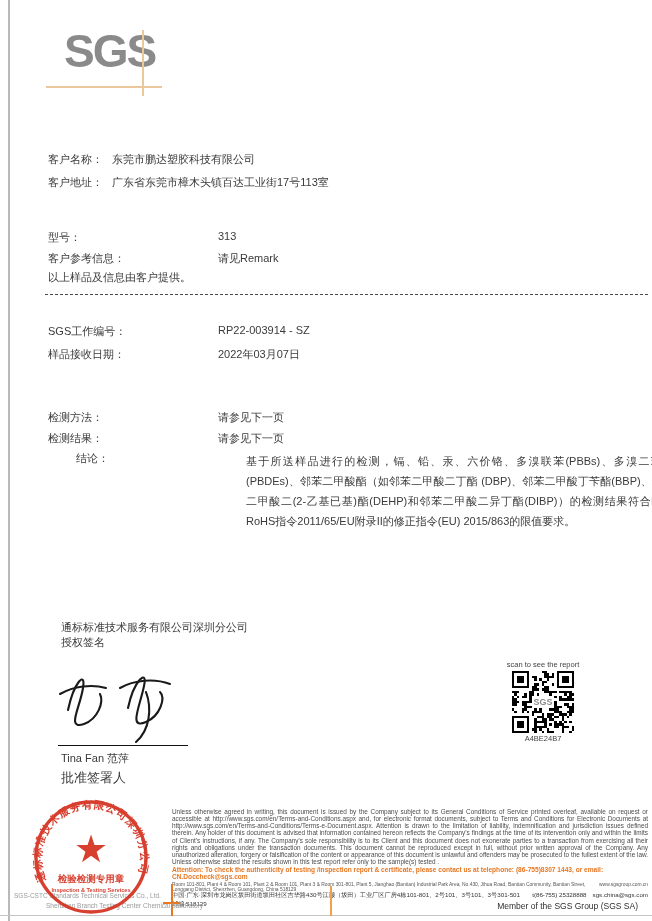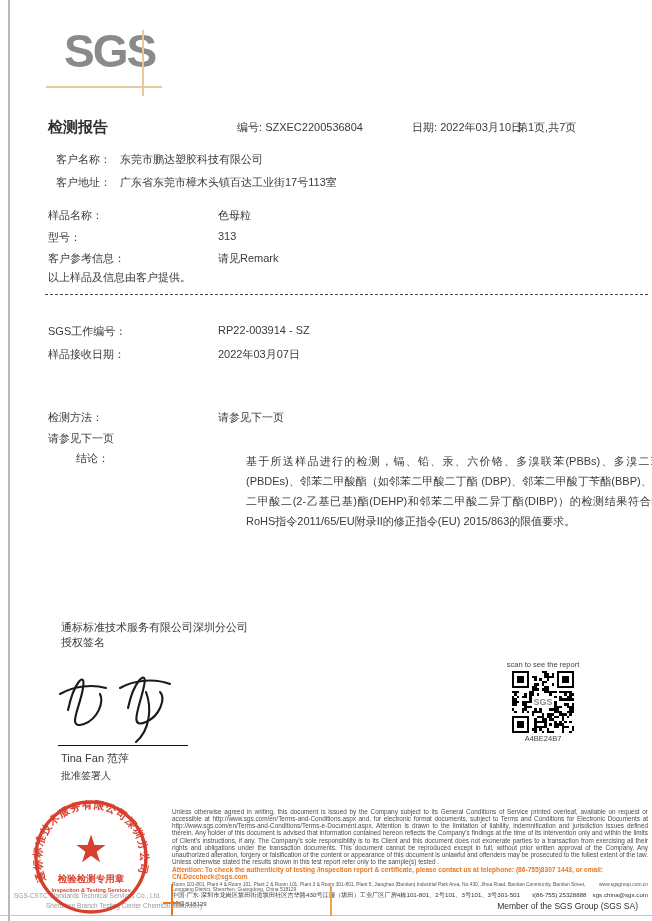--- a/index.html
+++ b/index.html
@@ -17,36 +17,36 @@
 
   
   .hdr { position:absolute; top:120px; left:0; width:652px; height:20px; font-size:11px; }
   .hdr .title { position:absolute; left:48px; top:-2px; font-size:15px; font-weight:bold; color:#2e2e2e; }
   .hdr .no   { position:absolute; left:237px; }
   .hdr .date { position:absolute; left:412px; }
   .hdr .pg   { position:absolute; left:517px; }
 
   .row { position:absolute; left:48px; font-size:11px; display:flex; }
   .row .lbl { flex:0 0 auto; }
-  .row-narrow .lbl { width:64px;margin-left:8px; }
+  .row-narrow .lbl { width:64px; }
   .row-wide .lbl { width:170px; }
   .note { position:absolute; left:48px; font-size:11px; }
 
   .sep-dashed { position:absolute; left:45px; top:294px; width:603px; border-top:1.4px dashed #4a4a4a; }
 
   .concl { position:absolute; left:48px; top:451px; font-size:11px; display:flex;margin-left:28px; }
   .concl .lbl { width:170px; flex:0 0 auto; }
   .concl .val { width:428px; line-height:20px; text-align:justify; }
 
   
   .sig-company { position:absolute; left:61px; top:620px; font-size:11px; }
   .sig-auth { position:absolute; left:61px; top:635px; font-size:11px; }
   .sig-box { position:absolute; left:58px; top:658px; width:130px; height:88px; border-bottom:1.6px solid #111; }
   .sig-name { position:absolute; left:61px; top:751px; font-size:11px; }
-  .sig-title { position:absolute; left:61px; top:769px; font-size:10px; }
+  .sig-title { position:absolute; left:61px; top:769px; font-size:13px; }
 
   
   .qr-wrap { position:absolute; left:498px; top:660px; width:90px; text-align:center; }
   .qr-caption { font-size:7.5px; color:#444; }
   .qr-svg { width:62px; height:62px; margin:2px auto 0; display:block; }
   .qr-code-text { font-size:7.5px; color:#444; margin-top:1px; }
 
   
   .legal { position:absolute; left:172px; top:808px; width:476px; font-size:6.4px;
            line-height:7.15px; color:#4c4c4c; text-align:justify; }
@@ -71,40 +71,30 @@
 </head>
 <body>
 
 <div class="page">
   <div class="edge-line"></div>
 
   <div class="logo">SGS</div>
   <div class="crop-h"></div>
   <div class="crop-v"></div>
 
-  <div class="hdr">
-    <span class="title">检测报告</span>
-    <span class="no"><span>编号:</span> <span>SZXEC2200536804</span></span>
-    <span class="date"><span>日期:</span> <span>2022年03月10日</span></span>
-    <span class="pg">第1页,共7页</span>
-  </div>
 
   <div class="row row-narrow" style="top:152px">
     <span class="lbl">客户名称：</span>
     <span class="val">东莞市鹏达塑胶科技有限公司</span>
   </div>
   <div class="row row-narrow" style="top:175px">
     <span class="lbl">客户地址：</span>
     <span class="val">广东省东莞市樟木头镇百达工业街17号113室</span>
   </div>
 
-  <div class="row row-wide" style="top:208px">
-    <span class="lbl">样品名称：</span>
-    <span class="val">色母粒</span>
-  </div>
   <div class="row row-wide" style="top:230px">
     <span class="lbl">型号：</span>
     <span class="val">313</span>
   </div>
   <div class="row row-wide" style="top:251px">
     <span class="lbl">客户参考信息：</span>
     <span class="val">请见Remark</span>
   </div>
   <div class="note" style="top:270px">以上样品及信息由客户提供。</div>
 
@@ -116,20 +106,21 @@
   </div>
   <div class="row row-wide" style="top:347px">
     <span class="lbl">样品接收日期：</span>
     <span class="val">2022年03月07日</span>
   </div>
   <div class="row row-wide" style="top:410px">
     <span class="lbl">检测方法：</span>
     <span class="val">请参见下一页</span>
   </div>
   <div class="row row-wide" style="top:431px">
+    <span class="lbl">检测结果：</span>
     <span class="val">请参见下一页</span>
   </div>
 
   <div class="concl">
     <span class="lbl">结论：</span>
     <span class="val">基于所送样品进行的检测，镉、铅、汞、六价铬、多溴联苯(PBBs)、多溴二苯醚(PBDEs)、邻苯二甲酸酯（如邻苯二甲酸二丁酯 (DBP)、邻苯二甲酸丁苄酯(BBP)、邻苯二甲酸二(2-乙基已基)酯(DEHP)和邻苯二甲酸二异丁酯(DIBP)）的检测结果符合欧盟RoHS指令2011/65/EU附录II的修正指令(EU) 2015/863的限值要求。</span>
   </div>
 
   <div class="sig-company">通标标准技术服务有限公司深圳分公司</div>
   <div class="sig-auth">授权签名</div>

